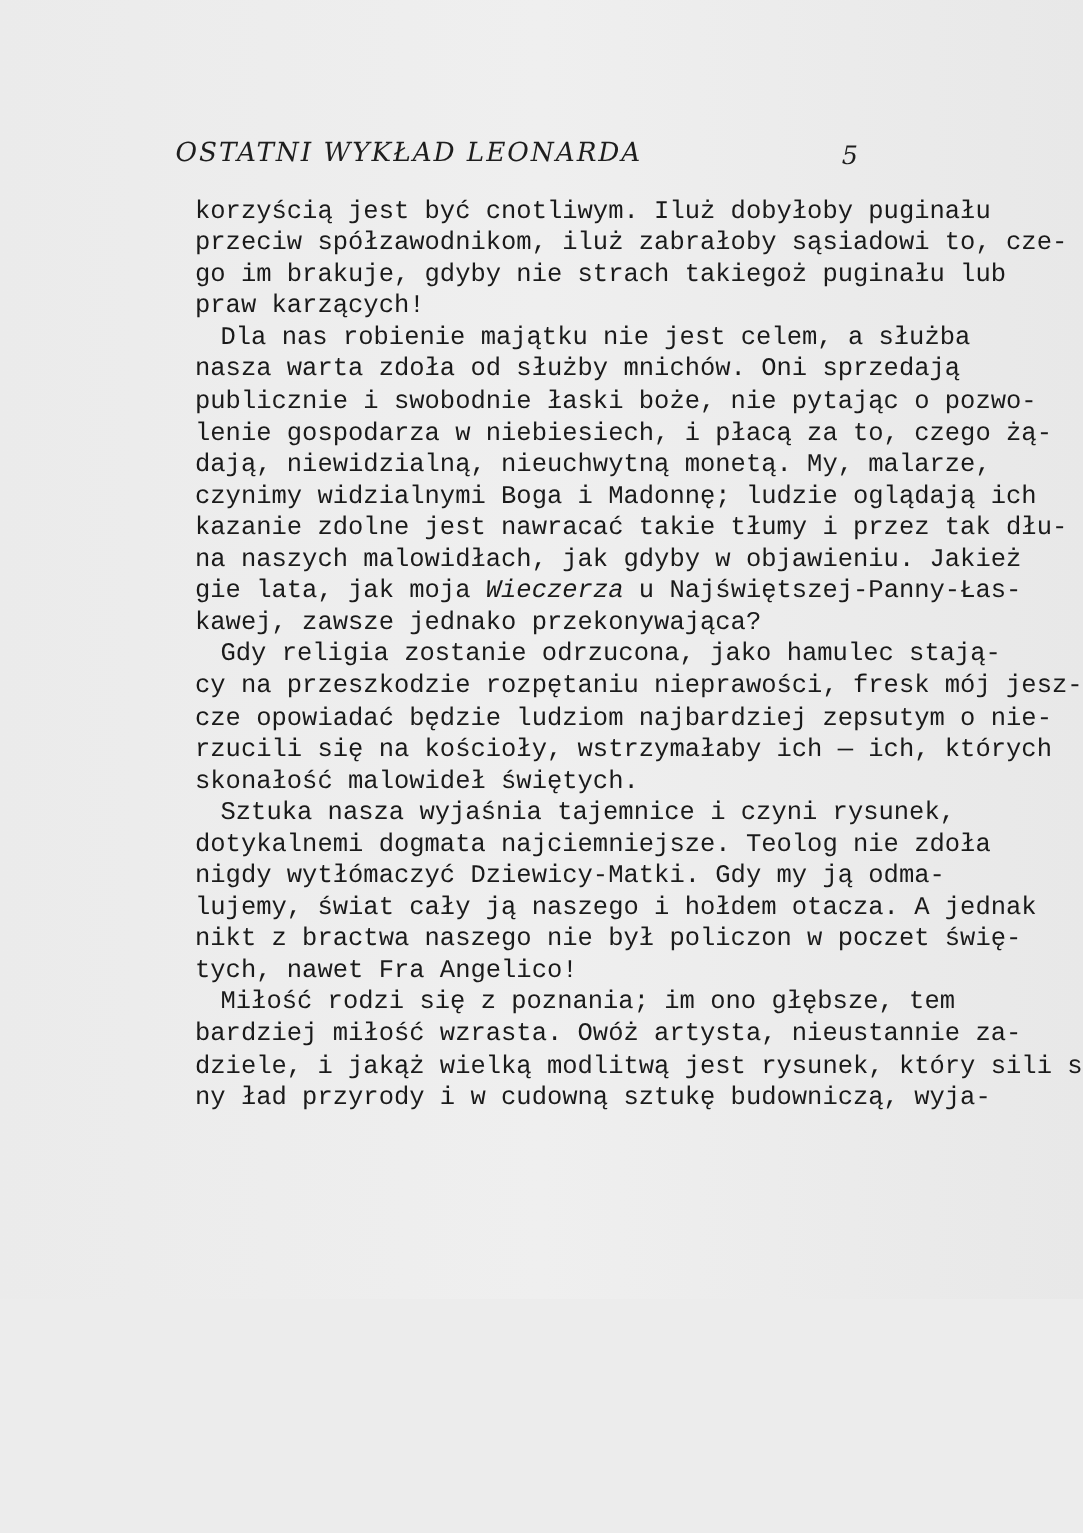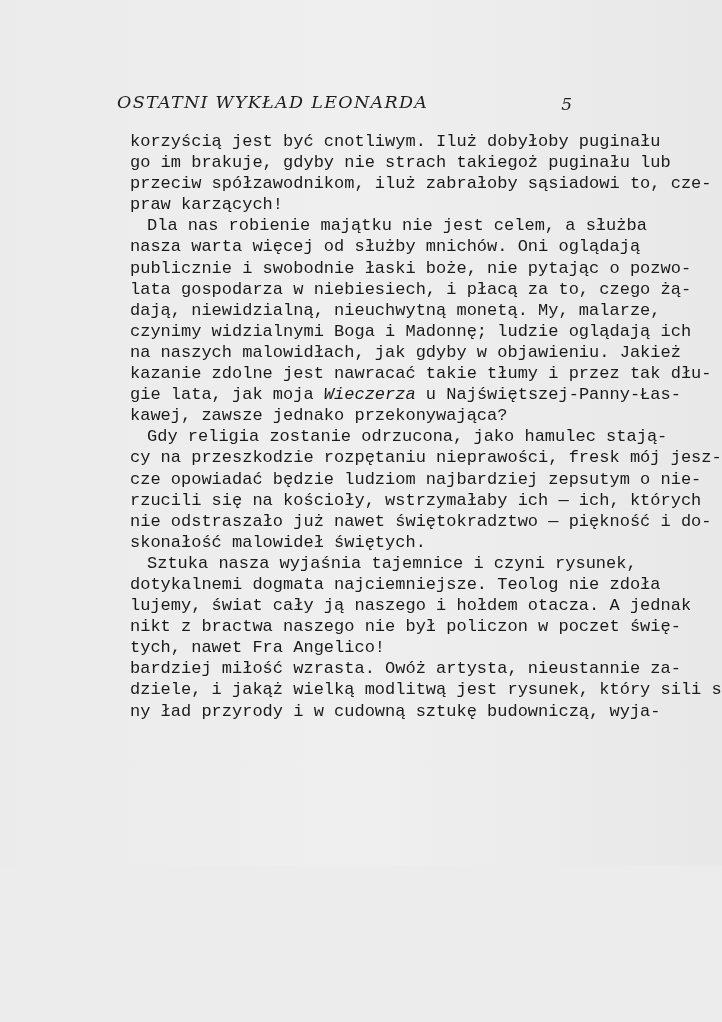--- a/index.html
+++ b/index.html
@@ -78,55 +78,56 @@
 
   <div class="running-head">
     <span class="running-title">OSTATNI WYKŁAD LEONARDA</span>
     <span class="page-number">5</span>
   </div>
 
   <div class="body-text">
 
     <div>
       <span class="line">korzyścią jest być cnotliwym. Iluż dobyłoby puginału</span>
+      <span class="line">przeciw spółzawodnikom, iluż zabrałoby sąsiadowi to, cze-</span>
       <span class="line">go im brakuje, gdyby nie strach takiegoż puginału lub</span>
-      <span class="line">przeciw spółzawodnikom, iluż zabrałoby sąsiadowi to, cze-</span>
       <span class="line last">praw karzących!</span>
     </div>
 
     <div>
       <span class="line indent">Dla nas robienie majątku nie jest celem, a służba</span>
-      <span class="line">nasza warta więcej od służby mnichów. Oni oglądają</span>
+      <span class="line">nasza warta zdoła od służby mnichów. Oni sprzedają</span>
       <span class="line">publicznie i swobodnie łaski boże, nie pytając o pozwo-</span>
-      <span class="line">lata gospodarza w niebiesiech, i płacą za to, czego żą-</span>
+      <span class="line">lenie gospodarza w niebiesiech, i płacą za to, czego żą-</span>
       <span class="line">dają, niewidzialną, nieuchwytną monetą. My, malarze,</span>
       <span class="line">czynimy widzialnymi Boga i Madonnę; ludzie oglądają ich</span>
+      <span class="line">kazanie zdolne jest nawracać takie tłumy i przez tak dłu-</span>
       <span class="line">na naszych malowidłach, jak gdyby w objawieniu. Jakież</span>
-      <span class="line">kazanie zdolne jest nawracać takie tłumy i przez tak dłu-</span>
       <span class="line"><span>gie lata, jak moja </span><span class="italic">Wieczerza</span><span> u Najświętszej-Panny-Łas-</span></span>
       <span class="line last">kawej, zawsze jednako przekonywająca?</span>
     </div>
 
     <div>
       <span class="line indent">Gdy religia zostanie odrzucona, jako hamulec stają-</span>
       <span class="line">cy na przeszkodzie rozpętaniu nieprawości, fresk mój jesz-</span>
       <span class="line">cze opowiadać będzie ludziom najbardziej zepsutym o nie-</span>
       <span class="line">rzucili się na kościoły, wstrzymałaby ich — ich, których</span>
-      <span class="line">nie odstraszało już nawet świętokradztwo — piękność i do-</span>
       <span class="line last">skonałość malowideł świętych.</span>
     </div>
 
     <div>
       <span class="line indent">Sztuka nasza wyjaśnia tajemnice i czyni rysunek,</span>
       <span class="line">dotykalnemi dogmata najciemniejsze. Teolog nie zdoła</span>
+      <span class="line">nigdy wytłómaczyć Dziewicy-Matki. Gdy my ją odma-</span>
       <span class="line">lujemy, świat cały ją naszego i hołdem otacza. A jednak</span>
       <span class="line">nikt z bractwa naszego nie był policzon w poczet świę-</span>
       <span class="line last">tych, nawet Fra Angelico!</span>
     </div>
 
     <div>
+      <span class="line indent">Miłość rodzi się z poznania; im ono głębsze, tem</span>
       <span class="line">bardziej miłość wzrasta. Owóż artysta, nieustannie za-</span>
       <span class="line">dziele, i jakąż wielką modlitwą jest rysunek, który sili się</span>
       <span class="line">ny ład przyrody i w cudowną sztukę budowniczą, wyja-</span>
     </div>
 
   </div>
 </div>
 
 </body></html>

